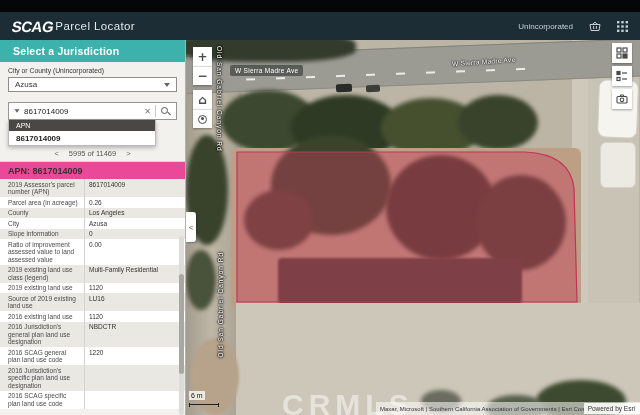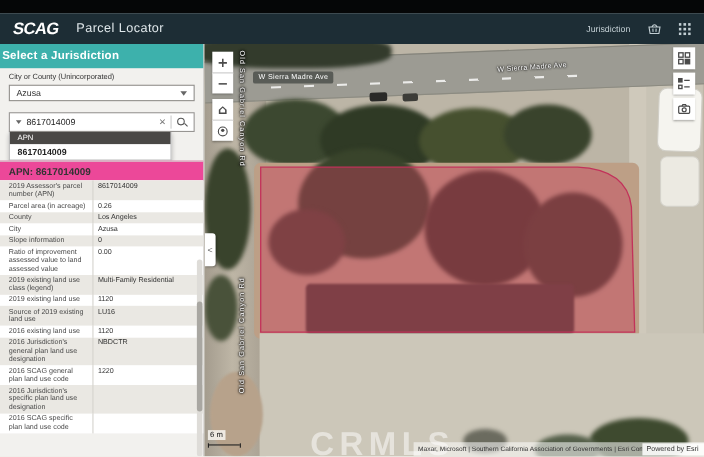--- a/index.html
+++ b/index.html
@@ -4,32 +4,32 @@
 <style>
   * { margin:0; padding:0; box-sizing:border-box; }
   html,body { background:#fff; }
   body { font-family:"Liberation Sans", sans-serif; }
   .app { position:relative; width:640px; height:415px; overflow:hidden; background:#f2f1ee; }
 
   
   .top-strip { height:12px; background:#050607; }
   header { height:28px; background:#1d2d35; display:flex; align-items:center; padding:0 12px; }
   .logo { color:#fff; font-weight:700; font-size:15px; letter-spacing:-0.5px; transform:skewX(-10deg); }
-  .app-title { color:#dfe7ea; font-size:11.5px; letter-spacing:.4px; margin-left:16px; }
+  .app-title { color:#dfe7ea; font-size:11.5px; letter-spacing:.4px; margin-left:2px; }
   .header-right { margin-left:auto; display:flex; align-items:center; gap:15px; }
   .doc-link { color:#c3cfd4; font-size:8px; cursor:pointer; text-decoration:none; }
   .hdr-icon { display:flex; align-items:center; cursor:pointer; }
 
   
   .content { display:flex; height:375px; }
   .sidebar { width:186px; min-width:186px; background:#f2f1ee; border-right:1px solid #b3b1ad; position:relative; overflow:hidden; }
   .map { flex:1; position:relative; overflow:hidden; background:#bcb5a6; }
 
   
-  .section-head { background:#3db1ac; color:#fff; font-size:10.5px; font-weight:600; padding:5px 2px; letter-spacing:.2px; }
+  .section-head { background:#3db1ac; color:#fff; font-size:10.5px; font-weight:600; padding:5px 13px; letter-spacing:.2px; }
   .jur-body { padding:5px 8px 6px; }
   .field-label { font-size:6.8px; color:#333; margin-bottom:3px; }
   .select { height:15px; background:#fff; border:1px solid #8f8d89; display:flex; align-items:center; justify-content:space-between; padding:0 6px; font-size:8px; color:#333; cursor:pointer; }
   .tri { width:0; height:0; border-left:3px solid transparent; border-right:3px solid transparent; border-top:4px solid #666; }
   .search-body { padding:4px 8px 0; }
   .search-row { background:#fff; border:1px solid #979592; height:18px; display:flex; align-items:center; padding:0 5px; gap:4px; }
   .search-input { border:none; outline:none; background:transparent; font-size:8px; color:#222; flex:1; min-width:0; font-family:"Liberation Sans",sans-serif; }
   .clear-x { font-size:8px; color:#777; cursor:pointer; }
   .vdiv { width:1px; height:12px; background:#ccc; }
   .mag { width:7px; height:7px; border:1.3px solid #555; border-radius:50%; position:relative; margin:0 3px 2px 1px; cursor:pointer; }
@@ -85,21 +85,21 @@
 </head>
 <body>
 
 <div class="app">
   <div class="top-strip"></div>
 
   <header>
     <div class="logo">SCAG</div>
     <div class="app-title">Parcel Locator</div>
     <div class="header-right">
-      <a class="doc-link">Jurisdiction</a>
+      <a class="doc-link">Unincorporated</a>
       <span class="hdr-icon">
         <svg width="14" height="12" viewBox="0 0 14 12">
             <path d="M2 4.5 L12 4.5 L11 10.5 L3 10.5 Z M4.5 4.5 Q7 0.5 9.5 4.5 M5.5 6 L5.7 9 M8.5 6 L8.3 9" stroke="#c3cfd4" stroke-width="1" fill="none"></path>
           </svg>
       </span>
       <span class="hdr-icon">
         <svg width="11" height="11" viewBox="0 0 11 11">
           <g fill="#c3cfd4">
               <rect x="0" y="0" width="2.4" height="2.4"></rect>
               <rect x="4.3" y="0" width="2.4" height="2.4"></rect>
@@ -131,20 +131,23 @@
         <div class="search-row">
           <span class="tri" style="transform:scale(.85);"></span>
           <input class="search-input" value="8617014009" style="">
           <span class="clear-x">✕</span>
           <span class="vdiv"></span>
           <span class="mag"></span>
         </div>
         <div class="suggestion">
           <div class="sug-head">APN</div>
           <div class="sug-val">8617014009</div>
+        </div>
+        <div class="pagination">
+          <span class="pg-arrow">&lt;</span><span>5995 of 11469</span><span class="pg-arrow">&gt;</span>
         </div>
       </div>
 
       <div class="attr-title">APN: 8617014009</div>
       <div class="attr-table" id="attr-table">
   <div class="attr-row">
     <div class="attr-label">2019 Assessor's parcel number (APN)</div>
     <div class="attr-value">8617014009</div>
   </div>
 

